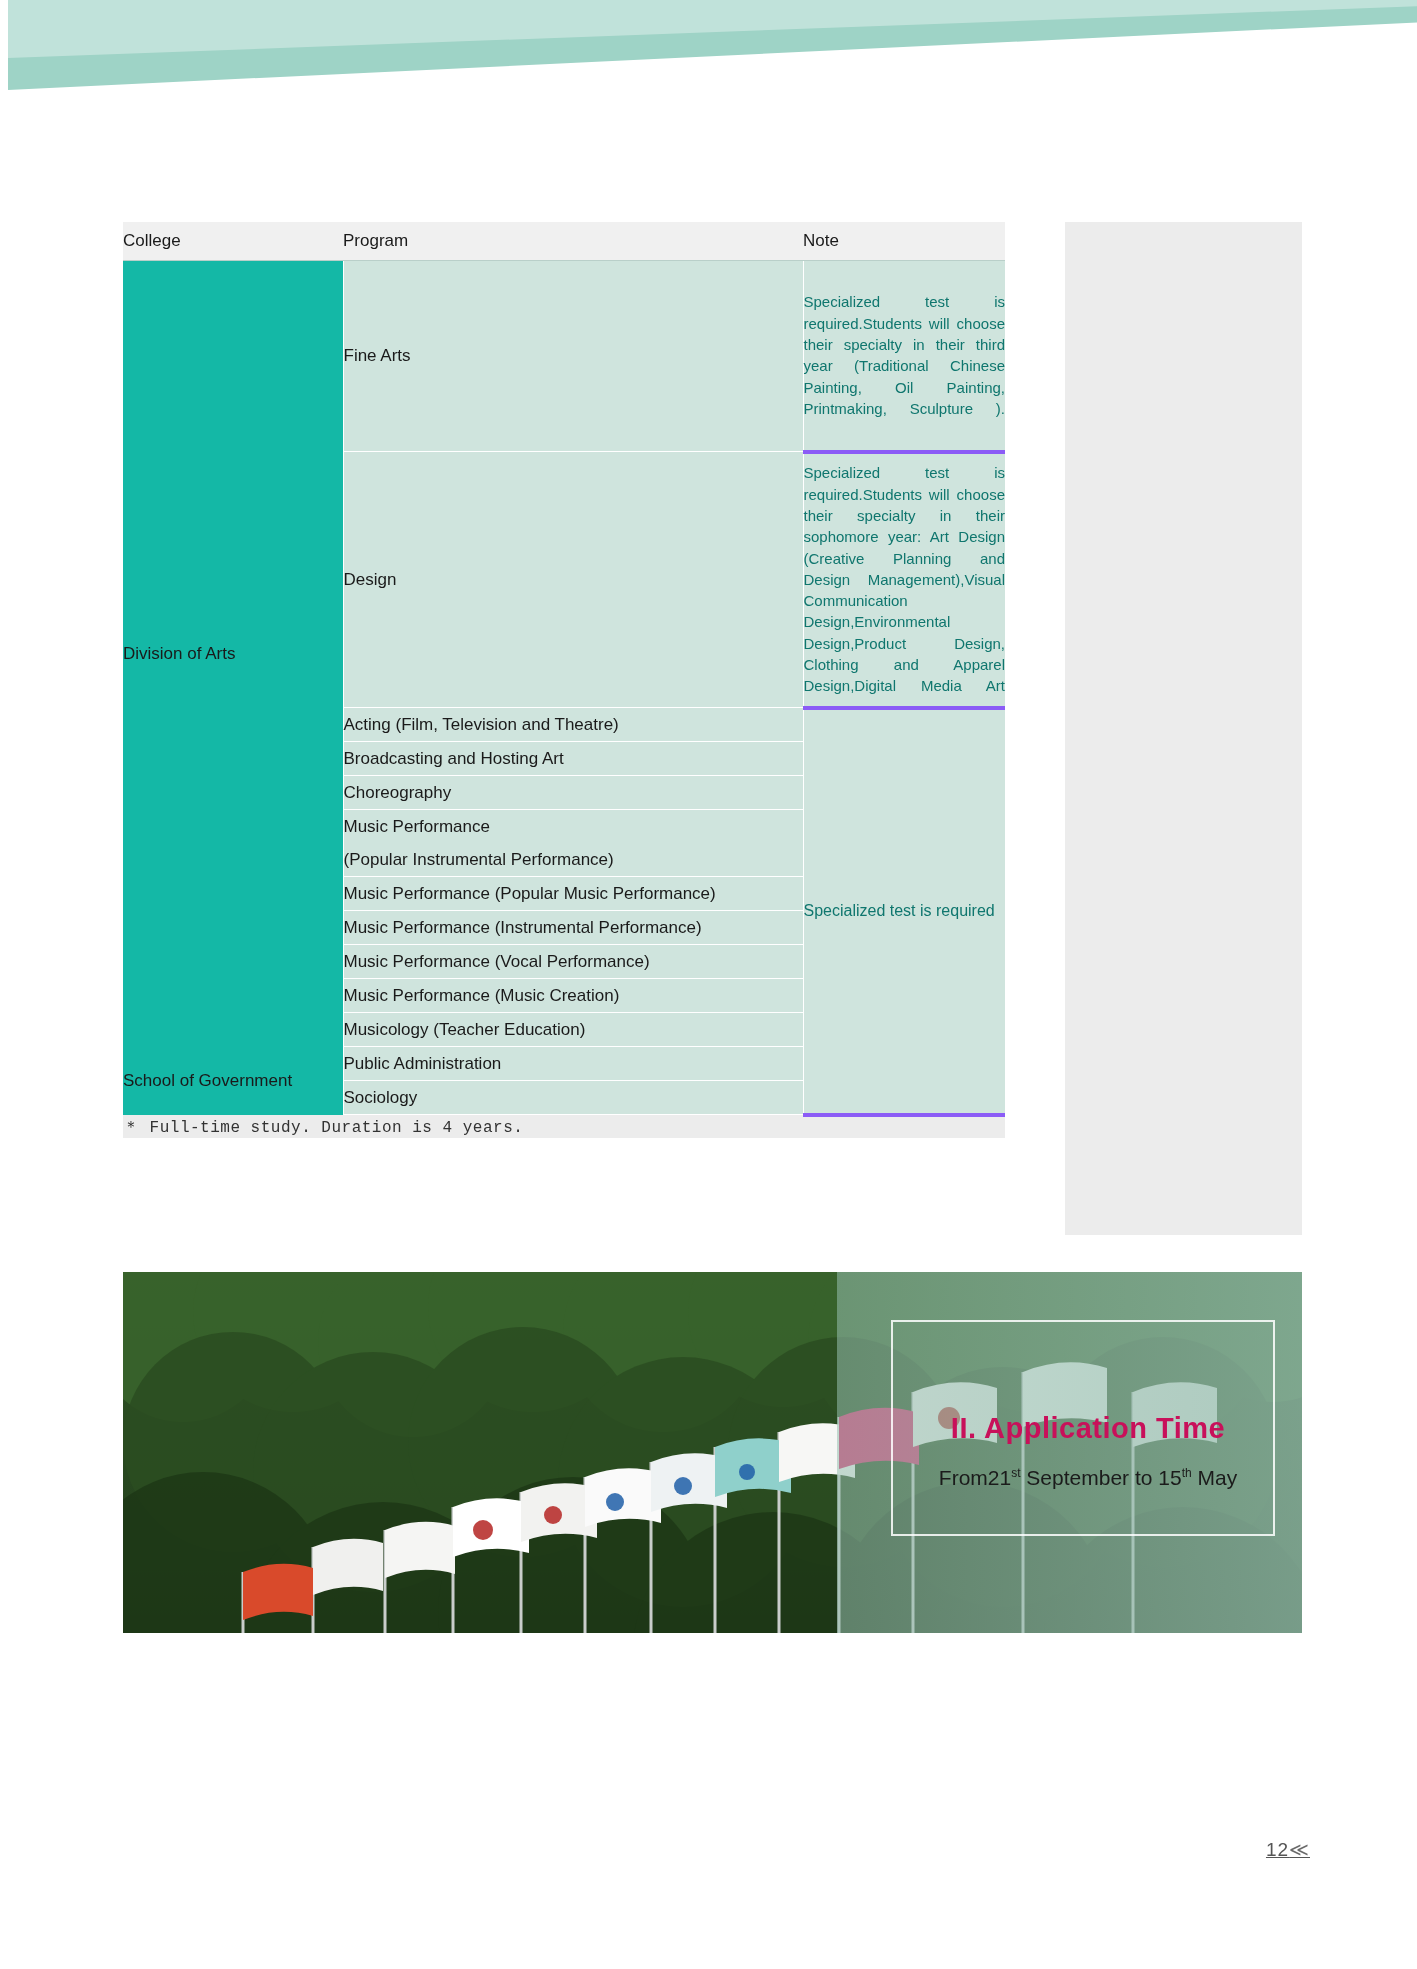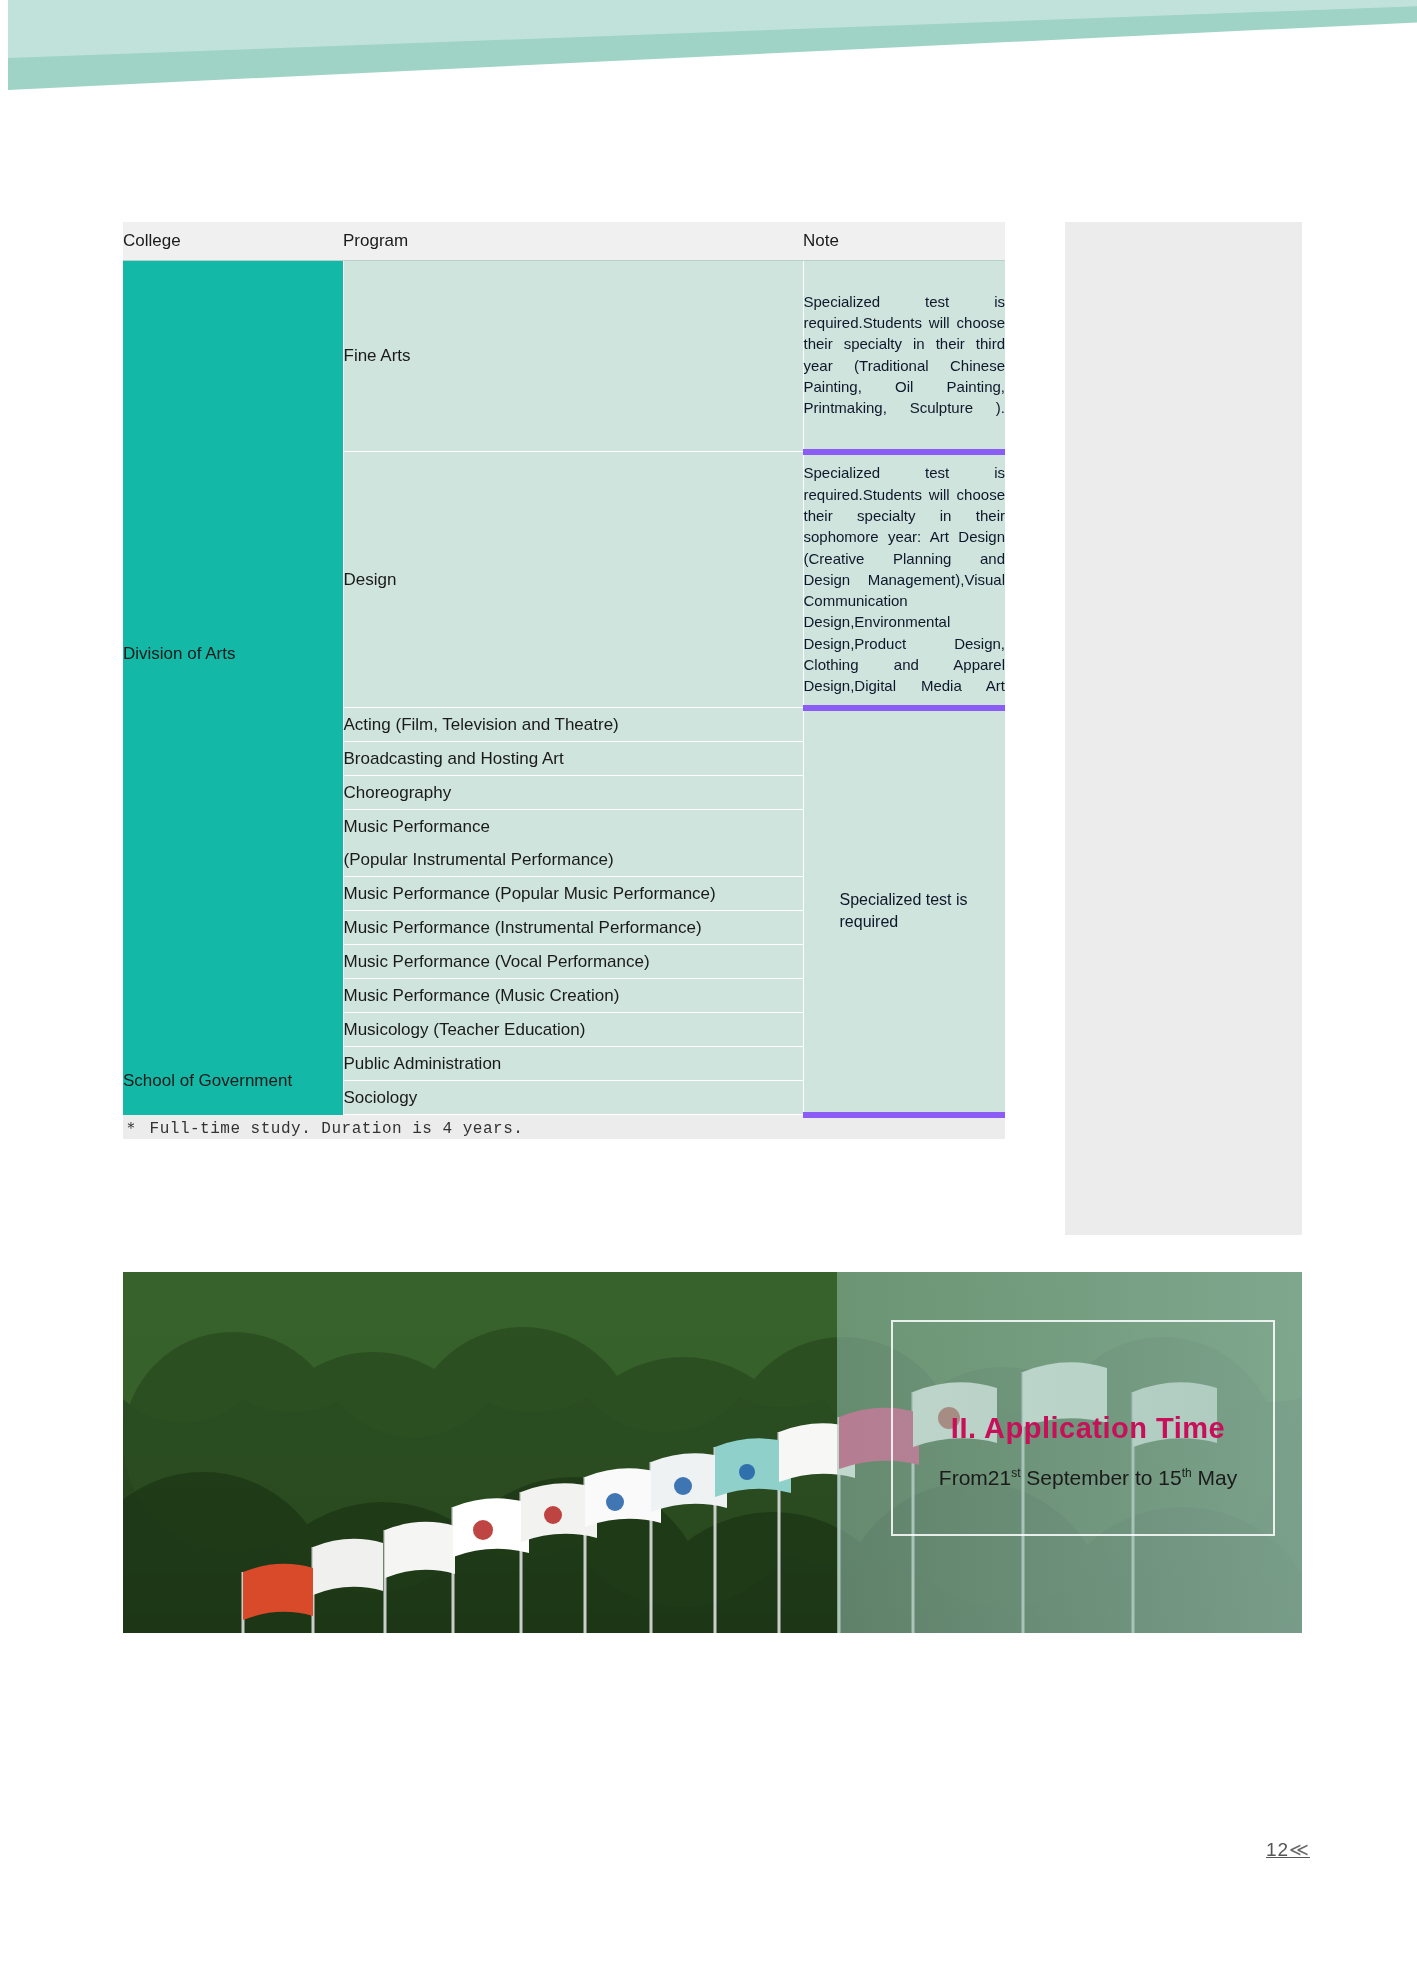--- a/index.html
+++ b/index.html
@@ -90,34 +90,33 @@
     margin-top: 48px;
   }
   .cell-program.tall {
     height: 190px;
     vertical-align: middle;
   }
   .cell-note {
     background: #cfe4dd;
     font-size: 15px;
     line-height: 1.42;
-    color: #0f172a;
+    color: #0f766e;
     padding: 8px 10px 8px 10px;
     text-align: justify;
     text-align-last: justify;
-    border-bottom: 6px solid #8b5cf6;
+    border-bottom: 4px solid #8b5cf6;
     vertical-align: top;
   }
   .cell-note.mid {
     vertical-align: middle;
     text-align: left;
     text-align-last: left;
     font-size: 16px;
     line-height: 1.4;
-    padding-left: 36px;
   }
   .footnote {
     background: #ececec;
     font-family: "Liberation Mono", monospace;
     font-size: 16px;
     color: #333;
     letter-spacing: 0.5px;
     padding: 14px 0 14px 22px;
     margin-left: 13px;
   }

